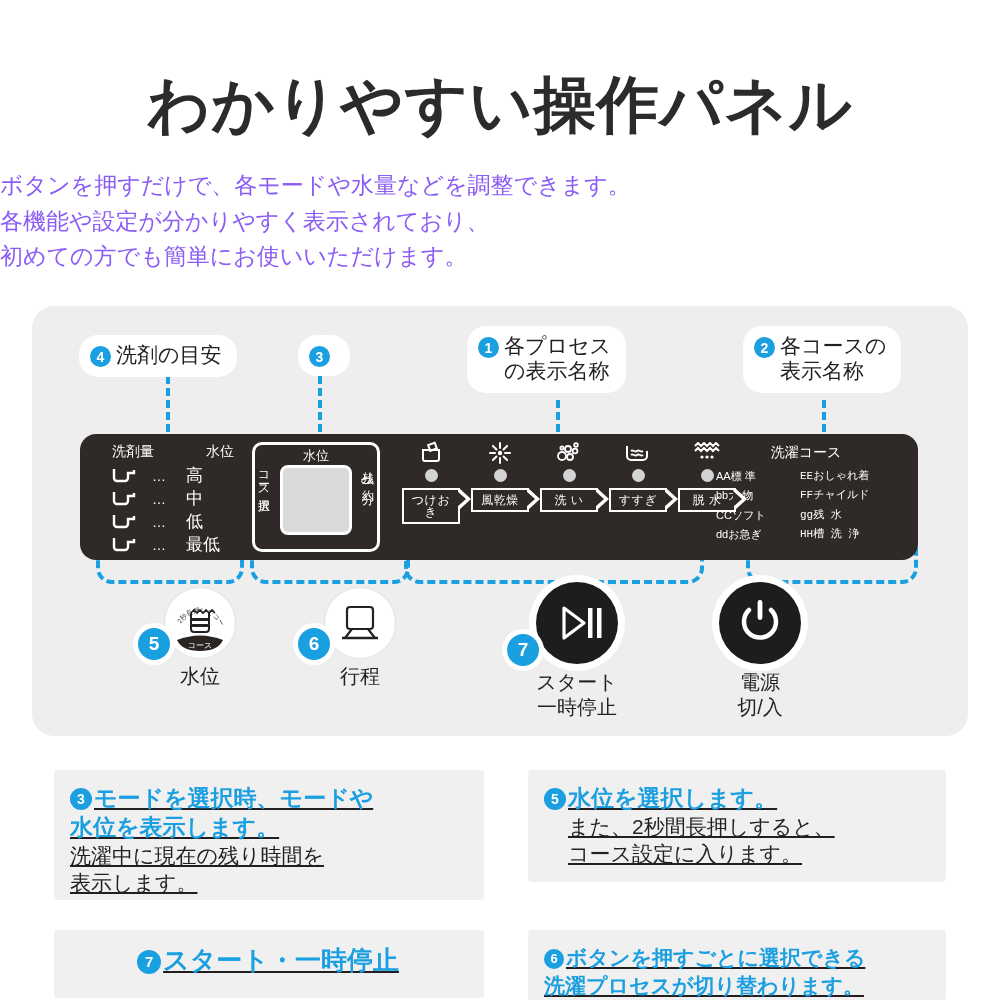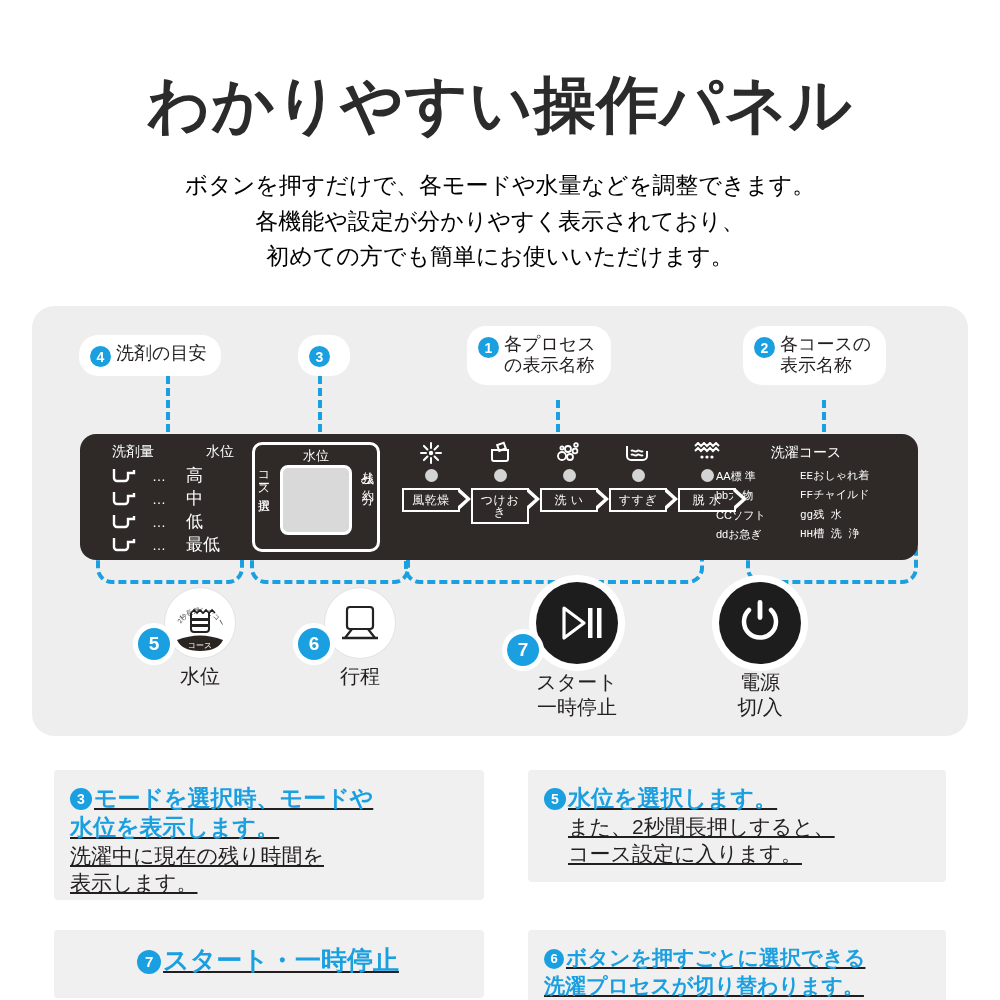--- a/index.html
+++ b/index.html
@@ -14,43 +14,42 @@
 
   
   .title {
     position: absolute; left: 0; top: 44px; width: 1000px;
     text-align: center;
     font-size: 62px; font-weight: bold; letter-spacing: 1px;
     color: #2b2b2b; line-height: 1.05;
   }
   .subtitle {
     position: absolute; left: 0; top: 140px; width: 1000px;
-    text-align: center;
-    font-size: 23px; line-height: 1.55; color: #000000;
+    font-size: 23px; line-height: 1.55; color: #8b5cf6;
   }
   .subtitle div { white-space: nowrap; }
 
   
   .card {
     position: absolute; left: 32px; top: 278px;
     width: 936px; height: 430px;
     background: #eeeeee; border-radius: 22px;
   }
 
   
   .callout {
     position: absolute;
     display: flex; align-items: flex-start; gap: 5px;
     background: #ffffff;
     border-radius: 14px;
     padding: 3px 10px 4px 6px;
     box-shadow: 0 0 0 5px #ffffff;
   }
   .callout .ctext {
-    font-size: 18px; line-height: 1.18; color: #231f20; white-space: pre-line;
+    font-size: 21px; line-height: 1.18; color: #231f20; white-space: pre-line;
   }
   .numdot {
     display: inline-flex; align-items: center; justify-content: center;
     width: 21px; height: 21px; min-width: 21px; border-radius: 50%;
     background: #1a9fe0; color: #ffffff;
     font-size: 14px; font-weight: bold; line-height: 1;
     margin-top: 3px;
   }
   .leader {
     position: absolute; width: 0;
@@ -278,50 +277,50 @@
     </div>
 
     <div class="display">
       <div class="disp-top">水位</div>
       <div class="disp-left">コース選択</div>
       <div class="disp-right">残り(約)分</div>
       <div class="disp-screen"></div>
     </div>
 
     <div class="steps">
+
+      <div class="step">
+        <span class="step-icon">
+          <svg width="24" height="24" viewBox="0 0 24 24">
+            <path d="M4 9h16v9a2 2 0 0 1-2 2H6a2 2 0 0 1-2-2z" fill="none" stroke="#ffffff" stroke-width="2"></path>
+            <path d="M10 3h7v6h-7z" fill="none" stroke="#ffffff" stroke-width="2" transform="rotate(-20 13 6)"></path>
+          </svg>
+        </span>
+        <span class="led"></span>
+        <span class="step-tag">つけおき</span>
+      </div>
 
       <div class="step">
         <span class="step-icon">
           <svg width="24" height="24" viewBox="0 0 24 24">
             <g fill="#ffffff">
               <rect x="11" y="1" width="2" height="7" rx="1"></rect>
               <rect x="11" y="16" width="2" height="7" rx="1"></rect>
               <rect x="1" y="11" width="7" height="2" rx="1"></rect>
               <rect x="16" y="11" width="7" height="2" rx="1"></rect>
               <rect x="11" y="1" width="2" height="7" rx="1" transform="rotate(45 12 12)"></rect>
               <rect x="11" y="16" width="2" height="7" rx="1" transform="rotate(45 12 12)"></rect>
               <rect x="1" y="11" width="7" height="2" rx="1" transform="rotate(45 12 12)"></rect>
               <rect x="16" y="11" width="7" height="2" rx="1" transform="rotate(45 12 12)"></rect>
               <circle cx="12" cy="12" r="2.2"></circle>
             </g>
           </svg>
         </span>
         <span class="led"></span>
         <span class="step-tag">風乾燥</span>
-      </div>
-
-      <div class="step">
-        <span class="step-icon">
-          <svg width="24" height="24" viewBox="0 0 24 24">
-            <path d="M4 9h16v9a2 2 0 0 1-2 2H6a2 2 0 0 1-2-2z" fill="none" stroke="#ffffff" stroke-width="2"></path>
-            <path d="M10 3h7v6h-7z" fill="none" stroke="#ffffff" stroke-width="2" transform="rotate(-20 13 6)"></path>
-          </svg>
-        </span>
-        <span class="led"></span>
-        <span class="step-tag">つけおき</span>
       </div>
 
       <div class="step">
         <span class="step-icon">
           <svg width="26" height="24" viewBox="0 0 26 24">
             <g fill="none" stroke="#ffffff" stroke-width="1.8">
               <circle cx="6" cy="15" r="4"></circle>
               <circle cx="14" cy="16" r="3"></circle>
               <circle cx="12" cy="8" r="3"></circle>
               <circle cx="19" cy="10" r="2.4"></circle>

